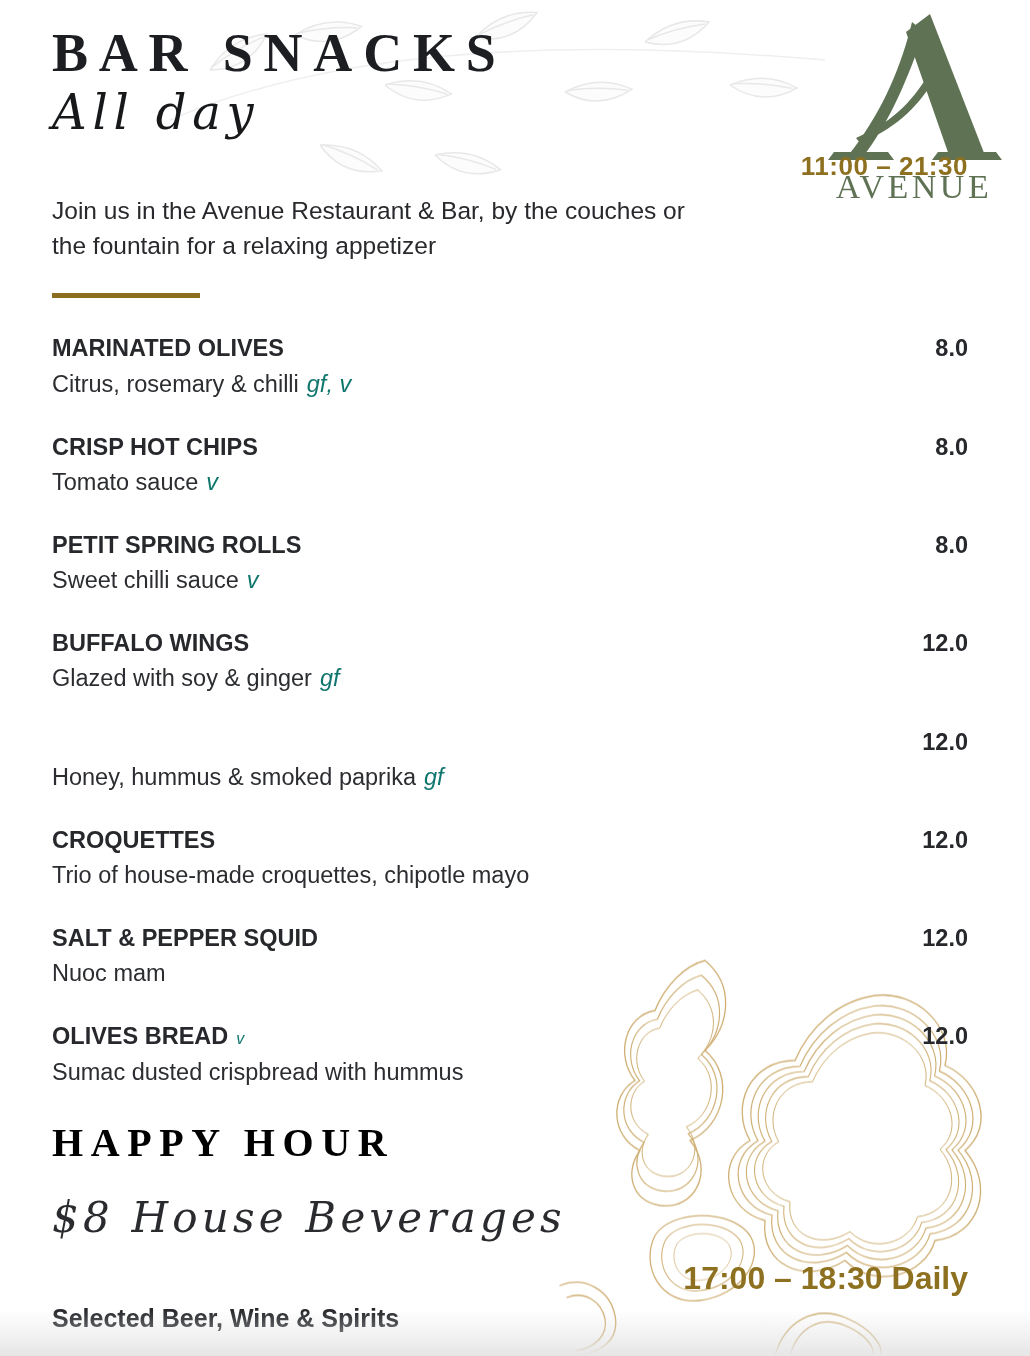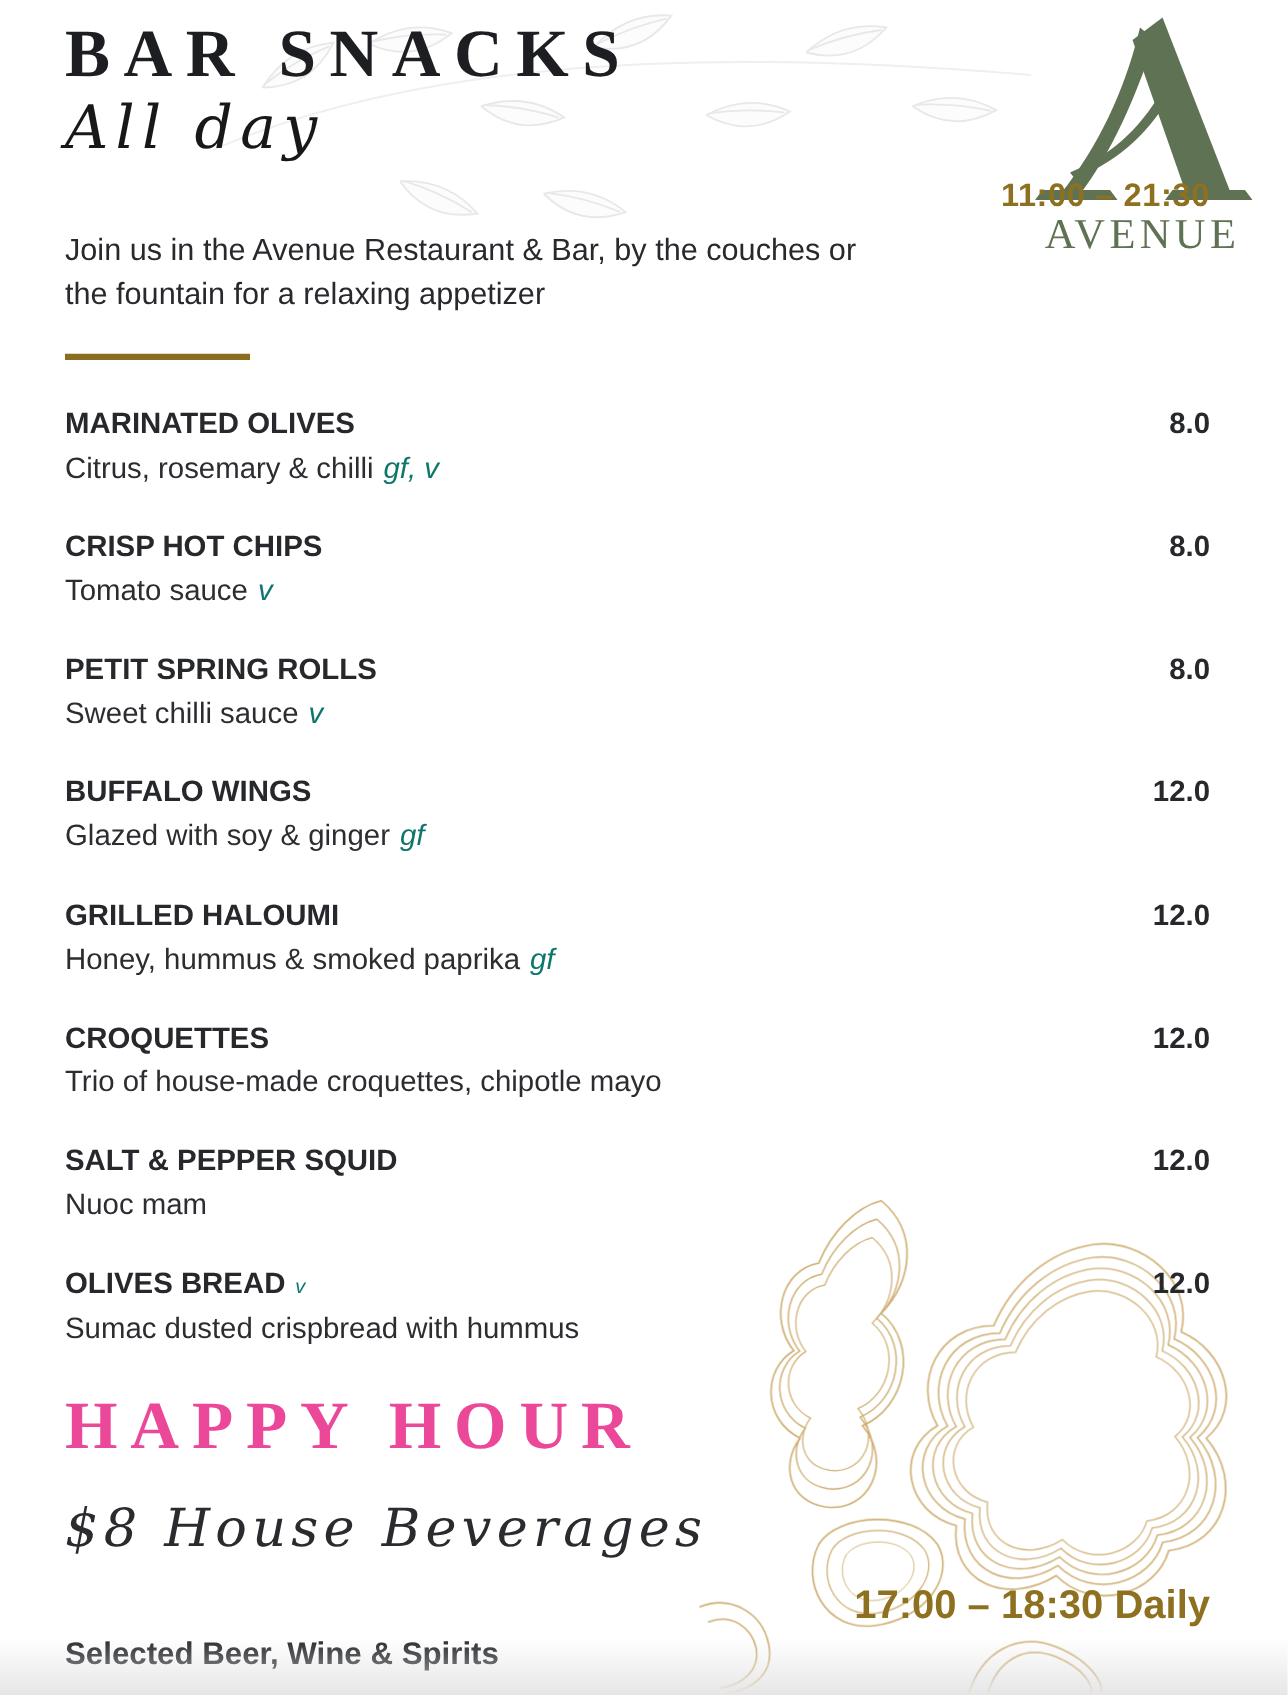--- a/index.html
+++ b/index.html
@@ -1,38 +1,38 @@
 <!DOCTYPE html>
 <html><head>
 <meta charset="utf-8">
 <style>
   html,body{margin:0;padding:0;background:#fff;}
   .page{position:relative;width:1030px;height:1356px;background:#ffffff;overflow:hidden;
         font-family:"Liberation Sans",sans-serif;color:#26282c;}
   .deco{position:absolute;z-index:1;pointer-events:none;}
-  .content{position:relative;z-index:2;padding:16px 62px 0 52px;}
+  .content{position:relative;z-index:2;padding:26px 62px 0 52px;}
 
   .title{font-family:"Liberation Serif",serif;font-weight:700;font-size:54px;
          letter-spacing:0.2em;color:#1c1e22;line-height:1.0;margin:0;}
   .script{font-family:"DejaVu Serif",cursive;font-style:italic;font-size:48px;
           letter-spacing:0.12em;color:#17181a;margin-top:2px;line-height:1.25;}
   .hours{color:#8e7120;font-weight:700;font-size:26px;margin-top:10px;letter-spacing:0.02em;line-height:1.15;text-align:right;}
   .intro{margin-top:12px;font-size:24.5px;color:#28292c;line-height:1.42;max-width:800px;}
   .rule{margin-top:30px;width:148px;height:5px;background:#8a6d1f;}
 
   .menu{margin-top:36px;}
   .menu-item{margin-bottom:34px;}
   .item-head{display:flex;align-items:baseline;line-height:1.2;}
   .item-name{font-weight:700;font-size:23.5px;color:#26282c;}
   .item-price{font-weight:700;font-size:23.5px;color:#26282c;margin-left:auto;}
   .item-desc{font-size:23.5px;color:#2b2d30;margin-top:6px;line-height:1.28;}
   .marker{color:#0f766e;font-style:italic;margin-left:8px;}
 
-  .hh-title{font-family:"Liberation Serif",serif;font-weight:700;font-size:54px;
-            letter-spacing:0.19em;color:#ec4899;margin-top:28px;line-height:1.08;}
+  .hh-title{font-family:"Liberation Serif",serif;font-weight:700;font-size:40px;
+            letter-spacing:0.19em;color:#000000;margin-top:28px;line-height:1.08;}
   .hh-script{font-family:"DejaVu Serif",cursive;font-style:italic;font-size:42px;
              letter-spacing:0.1em;color:#2a2b2e;margin-top:28px;line-height:1.25;}
   .hh-time{color:#8e7120;font-weight:700;font-size:32px;margin-top:16px;line-height:1.15;text-align:right;}
   .hh-note{color:#26282c;font-weight:700;font-size:25px;margin-top:6px;line-height:1.2;}
 
   .logo{position:absolute;top:10px;right:28px;width:176px;height:202px;z-index:2;}
 
   .leafart{left:170px;top:0;width:670px;height:205px;}
   .contours{left:555px;top:955px;width:475px;height:401px;}
 
@@ -159,21 +159,20 @@
         </div>
         <div class="menu-item">
           <div class="item-head">
             <span class="item-name">BUFFALO WINGS</span>
             <span class="item-price">12.0</span>
           </div>
           <div class="item-desc"><span>Glazed with soy &amp; ginger</span><span class="marker">gf</span></div>
         </div>
         <div class="menu-item">
           <div class="item-head">
-            <span class="item-name">GRILLED HALOUMI</span>
             <span class="item-price">12.0</span>
           </div>
           <div class="item-desc"><span>Honey, hummus &amp; smoked paprika</span><span class="marker">gf</span></div>
         </div>
         <div class="menu-item">
           <div class="item-head">
             <span class="item-name">CROQUETTES</span>
             <span class="item-price">12.0</span>
           </div>
           <div class="item-desc"><span>Trio of house-made croquettes, chipotle mayo</span></div>

